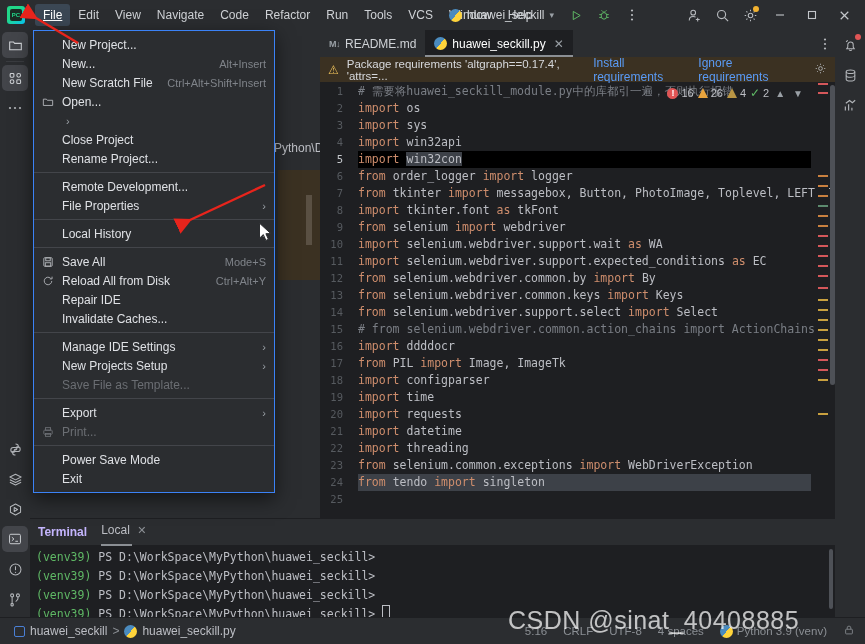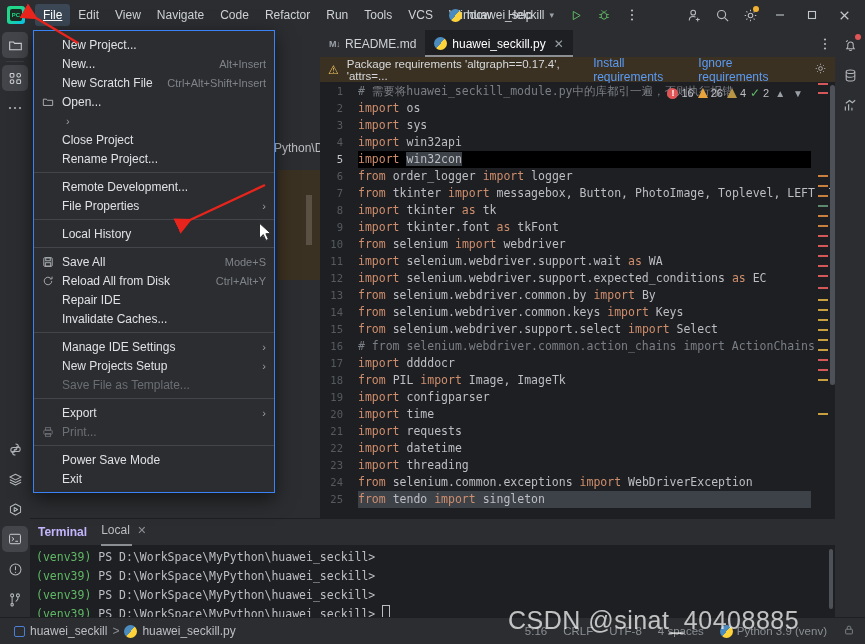--- a/index.html
+++ b/index.html
@@ -427,21 +427,20 @@
           <div class="ln">25</div>
         </div>
       <div class="codelines" id="codelines">
           <div class="cl"><span class="tok-cmt"># 需要将huawei_seckill_module.py中的库都引一遍，否则执行报错</span></div>
           <div class="cl"><span class="tok-kw">import</span> os</div>
           <div class="cl"><span class="tok-kw">import</span> sys</div>
           <div class="cl"><span class="tok-kw">import</span> win32api</div>
           <div class="cl cur"><span class="tok-kw">import</span> <span class="hl-sel">win32con</span></div>
           <div class="cl"><span class="tok-kw">from</span> order_logger <span class="tok-kw">import</span> logger</div>
           <div class="cl"><span class="tok-kw">from</span> tkinter <span class="tok-kw">import</span> messagebox, Button, PhotoImage, Toplevel, LEFT, TOP, BOTT</div>
-          <div class="cl"><span class="tok-kw">import</span> tkinter <span class="tok-kw">as</span> tk</div>
           <div class="cl"><span class="tok-kw">import</span> tkinter.font <span class="tok-kw">as</span> tkFont</div>
           <div class="cl"><span class="tok-kw">from</span> selenium <span class="tok-kw">import</span> webdriver</div>
           <div class="cl"><span class="tok-kw">import</span> selenium.webdriver.support.wait <span class="tok-kw">as</span> WA</div>
           <div class="cl"><span class="tok-kw">import</span> selenium.webdriver.support.expected_conditions <span class="tok-kw">as</span> EC</div>
           <div class="cl"><span class="tok-kw">from</span> selenium.webdriver.common.by <span class="tok-kw">import</span> By</div>
           <div class="cl"><span class="tok-kw">from</span> selenium.webdriver.common.keys <span class="tok-kw">import</span> Keys</div>
           <div class="cl"><span class="tok-kw">from</span> selenium.webdriver.support.select <span class="tok-kw">import</span> Select</div>
           <div class="cl"><span class="tok-cmt"># from selenium.webdriver.common.action_chains import ActionChains</span></div>
           <div class="cl"><span class="tok-kw">import</span> ddddocr</div>
           <div class="cl"><span class="tok-kw">from</span> PIL <span class="tok-kw">import</span> Image, ImageTk</div>

